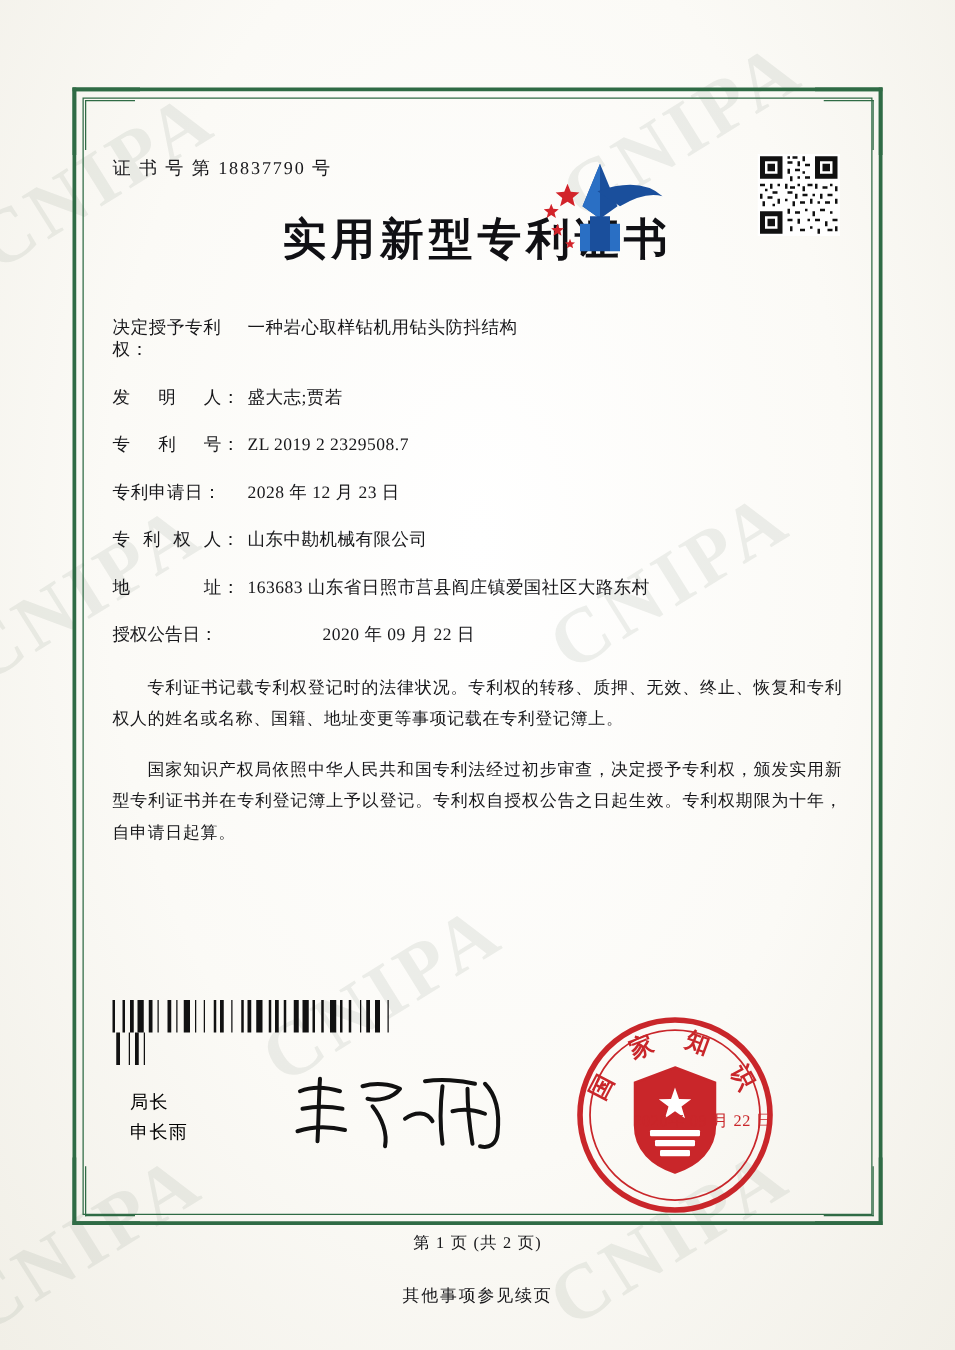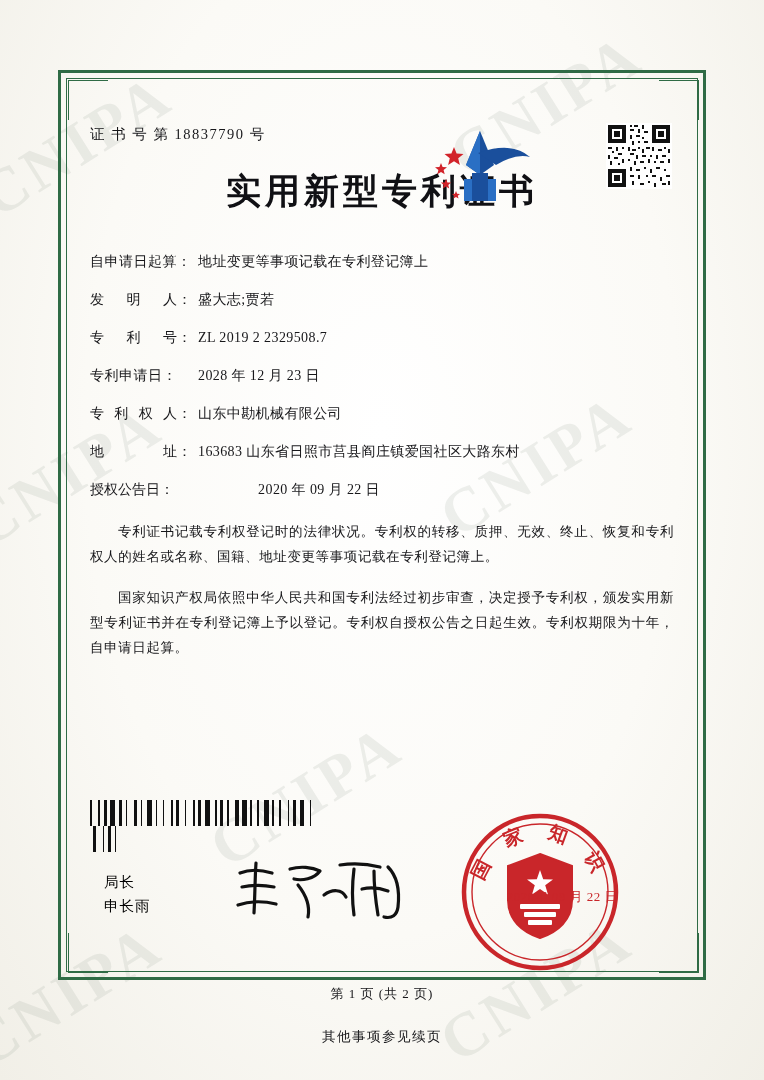--- a/index.html
+++ b/index.html
@@ -352,22 +352,22 @@
       </g>
     </svg>
 
     <div class="cert-no">证 书 号 第 18837790 号</div>
 
     <div class="title">实用新型专利证书</div>
 
     <div class="fields">
 
       <div class="row">
-        <div class="lbl">自申请日起算：</div>
-        <div class="val">地址变更等事项记载在专利登记簿上</div>
+        <div class="lbl">决定授予专利权：</div>
+        <div class="val">一种岩心取样钻机用钻头防抖结构</div>
       </div>
 
       <div class="row">
         <div class="lbl spread">
           <span>发</span>
           <span>明</span>
           <span>人：</span>
         </div>
         <div class="val">盛大志;贾若</div>
       </div>

